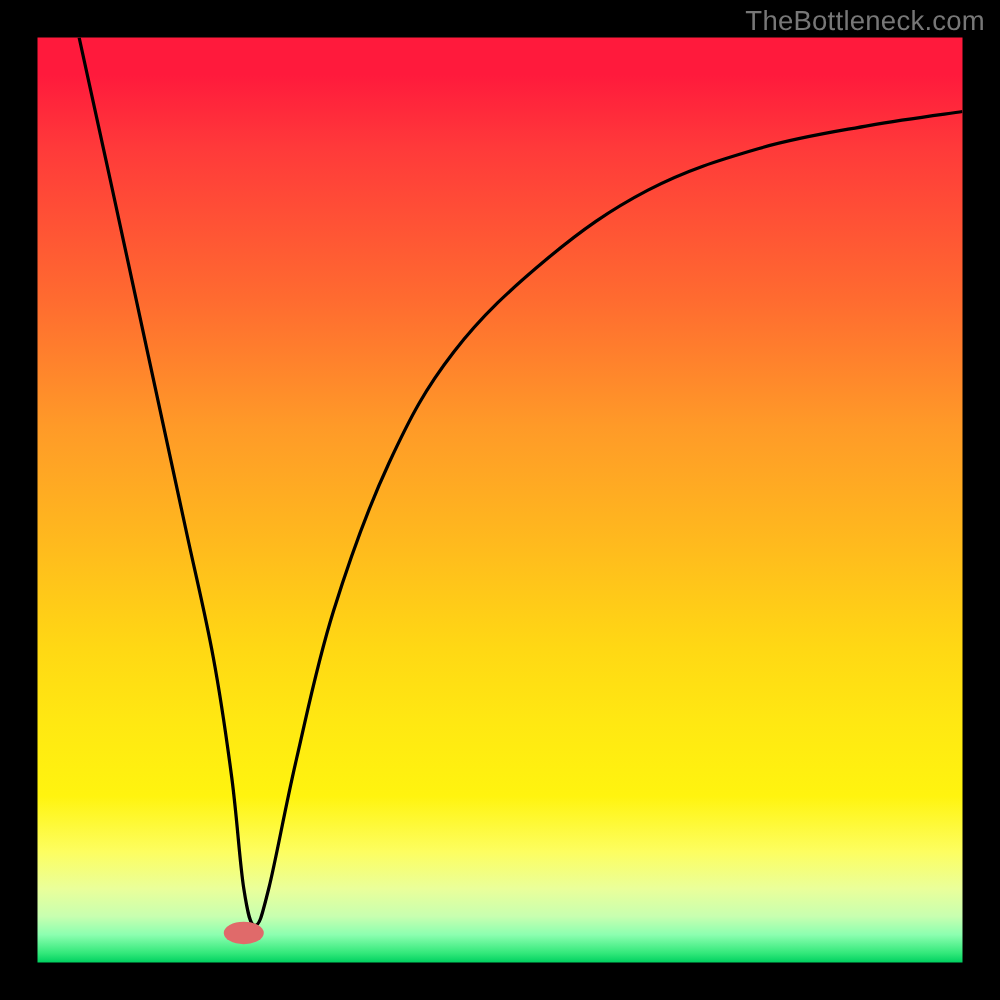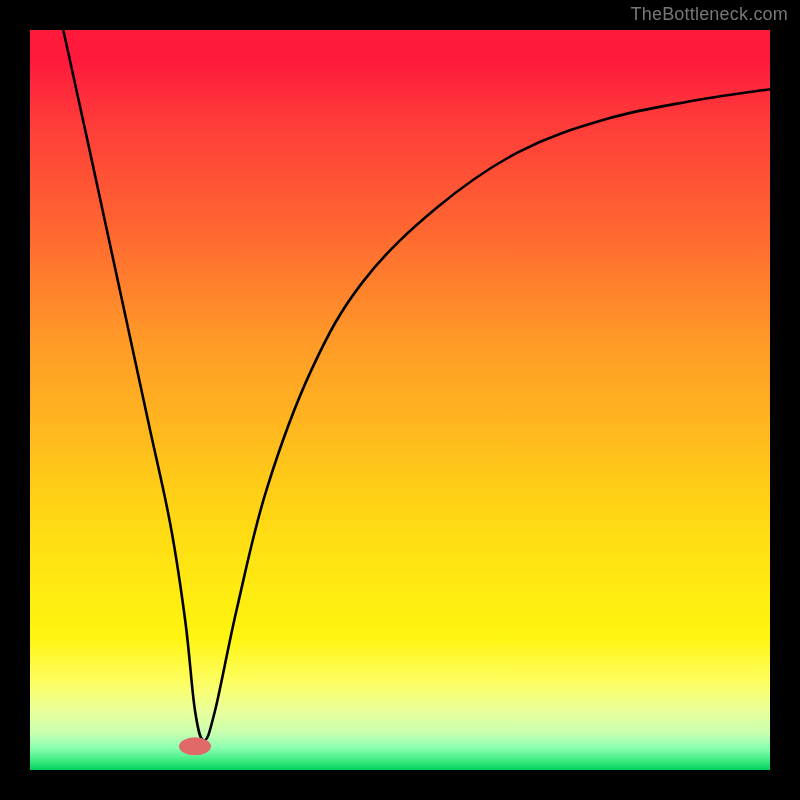--- a/index.html
+++ b/index.html
@@ -64,21 +64,21 @@
     pointer-events: none;
   }
   .marker {
     fill: #e06a6a;
   }
   .watermark {
     position: absolute;
     top: 4px;
     right: 12px;
     color: #777;
-    font-size: 18px;
+    font-size: 22px;
     letter-spacing: 0.2px;
     pointer-events: none;
   }
 </style>
 </head>
 <body>
 
 <div class="frame">
   <div class="plot">
 

